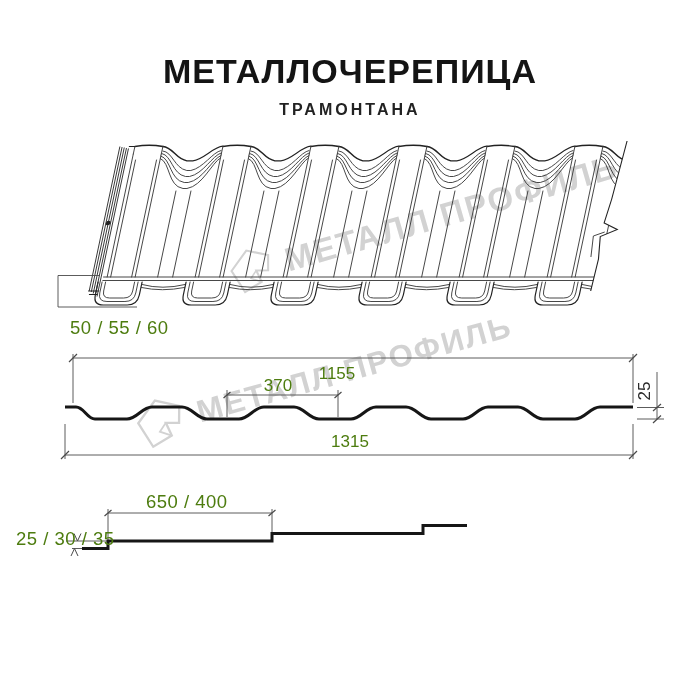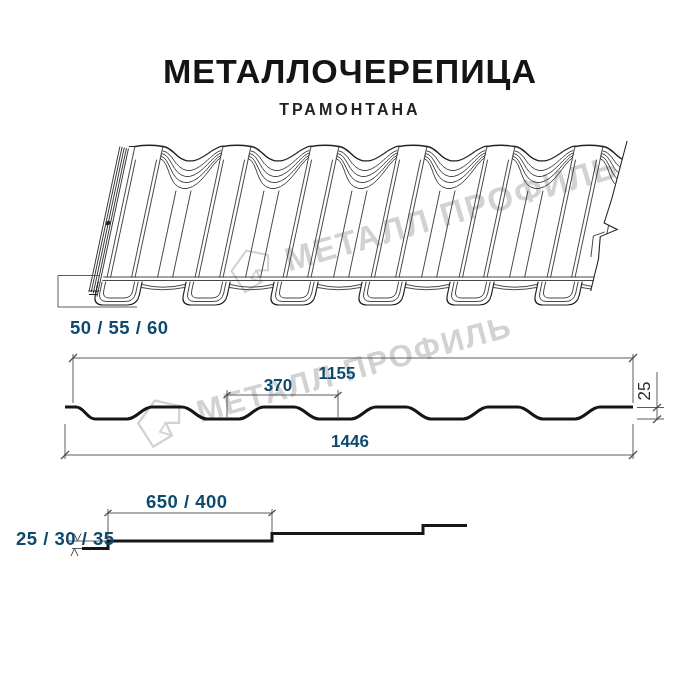--- a/index.html
+++ b/index.html
@@ -10,22 +10,22 @@
   .title{
     position:absolute;left:0;top:52px;width:700px;text-align:center;
     font-size:34px;font-weight:800;letter-spacing:1px;color:#141414;
   }
   .subtitle{
     position:absolute;left:0;top:101px;width:700px;text-align:center;
     font-size:16px;font-weight:700;letter-spacing:3px;color:#222;
   }
   .drawing-svg{position:absolute;left:0;top:0;z-index:2;}
   .dim-label{
-    position:absolute;z-index:3;color:#0c4a6e;font-size:17px;
-    text-align:center;white-space:nowrap;font-weight:bold;
+    position:absolute;z-index:3;color:#4d7c0f;font-size:17px;
+    text-align:center;white-space:nowrap;
   }
   .dim-label.big{font-size:18.5px;letter-spacing:0.5px;text-align:left;}
   .dim-rot{
     position:absolute;z-index:3;color:#2b2b2b;font-size:17px;white-space:nowrap;
     transform:rotate(-90deg);transform-origin:center center;
     width:36px;text-align:center;
   }
   .watermark{
     position:absolute;z-index:1;display:flex;align-items:center;gap:10px;
     color:#d2d2d2;font-weight:bold;white-space:nowrap;letter-spacing:2px;
@@ -153,15 +153,15 @@
     </g>
 
     <path fill="none" stroke="#161616" stroke-width="3" stroke-linejoin="miter" d="M 82 548.5 L 108 548.5 L 108 541 L 272 541 L 272 533.5 L 423 533.5 L 423 525.5 L 467 525.5"></path>
   </g>
 </svg>
 
 <div class="dim-label big" style="left:70px;top:317px;">50 / 55 / 60</div>
 <div class="dim-label" style="left:257px;top:339px;width:160px;margin-top:25px;">1155</div>
 <div class="dim-label" style="left:198px;top:376px;width:160px;">370</div>
 <div class="dim-rot" style="left:627px;top:381px;">25</div>
-<div class="dim-label" style="left:270px;top:432px;width:160px;">1446</div>
+<div class="dim-label" style="left:270px;top:432px;width:160px;">1315</div>
 <div class="dim-label big" style="left:146px;top:491px;">650 / 400</div>
 <div class="dim-label big" style="left:16px;top:528px;">25 / 30 / 35</div>
 
 </body></html>

